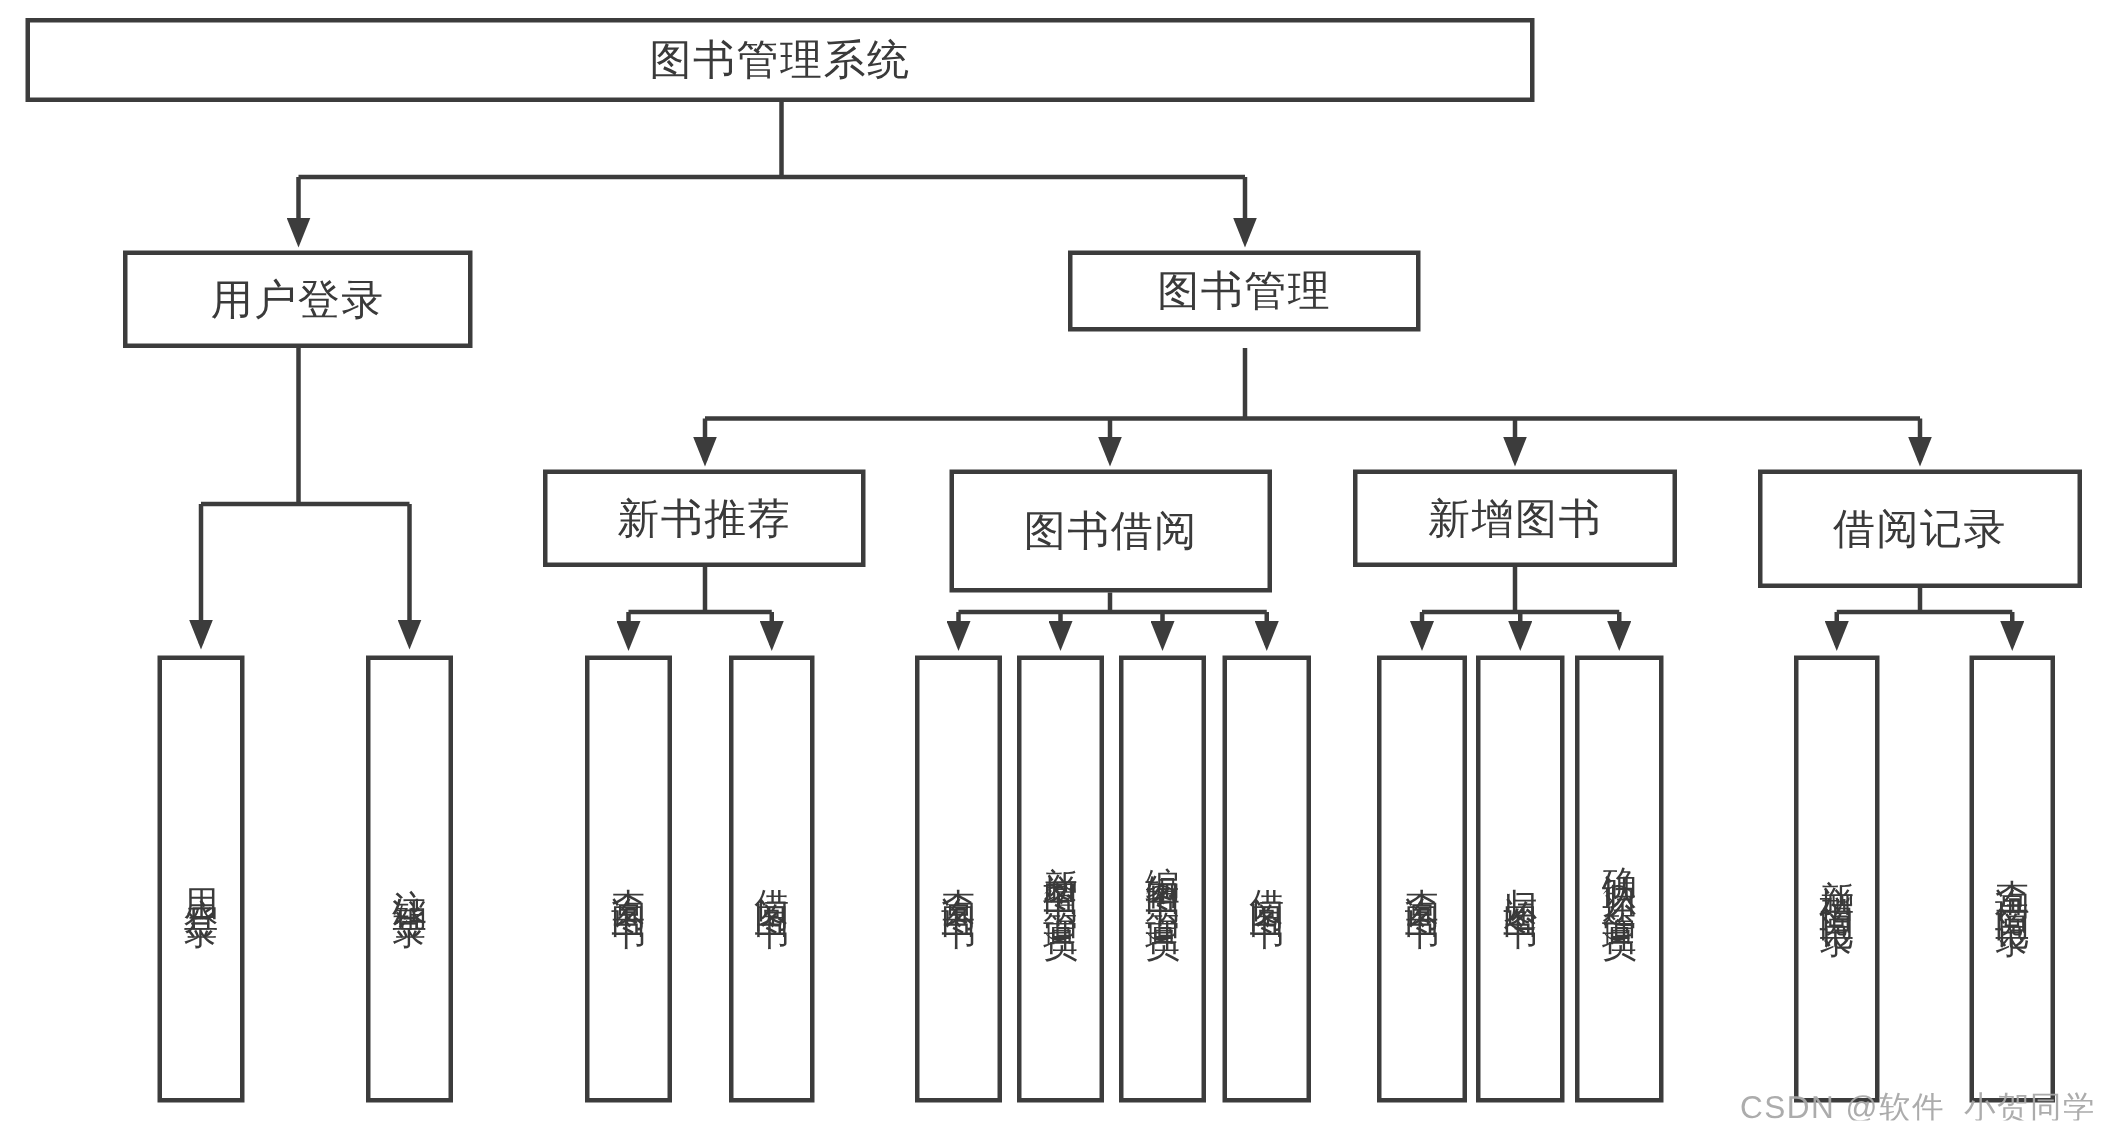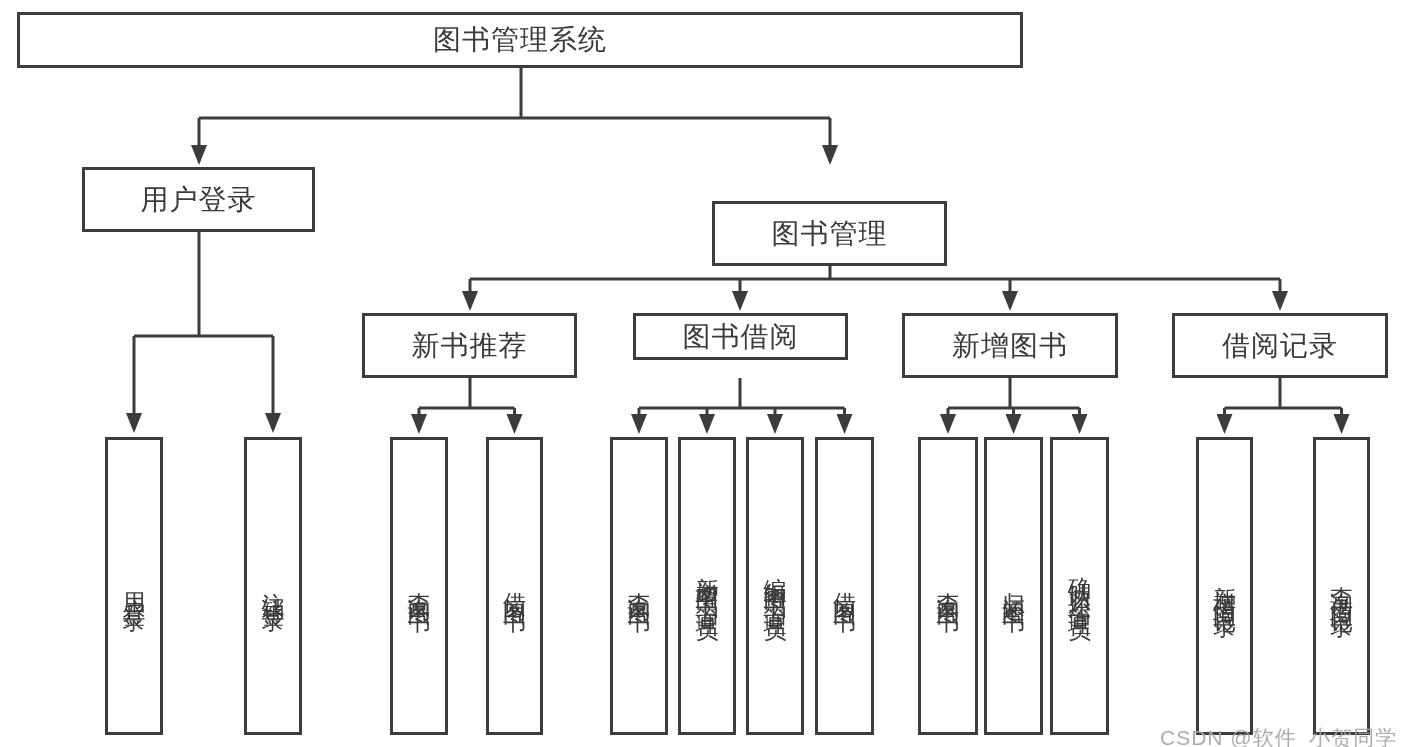--- a/index.html
+++ b/index.html
@@ -34,25 +34,25 @@
   }
   .box.v .label {
     writing-mode: vertical-rl;
     font-size: 23px;
     letter-spacing: 6px;
     line-height: 1;
   }
   
   .n-root           { left: 17px;   top: 12px;  width: 1006px; height: 56px; }
   .n-user-login     { left: 82px;   top: 167px; width: 233px;  height: 65px; }
-  .n-book-mgmt      { left: 712px;  top: 167px; width: 235px;  height: 65px; margin-top: 34px; }
+  .n-book-mgmt      { left: 712px;  top: 167px; width: 235px;  height: 54px; }
   .n-new-book       { left: 362px;  top: 313px; width: 215px;  height: 65px; font-family: Liberation Mono, monospace; }
-  .n-book-borrow    { left: 633px;  top: 313px; width: 215px;  height: 47px; }
+  .n-book-borrow    { left: 633px;  top: 313px; width: 215px;  height: 82px; }
   .n-current-borrow { left: 902px;  top: 313px; width: 216px;  height: 65px; }
-  .n-borrow-record  { left: 1172px; top: 313px; width: 216px;  height: 65px; }
+  .n-borrow-record  { left: 1172px; top: 313px; width: 216px;  height: 79px; }
   
   .leaf { top: 437px; height: 298px; }
   .l-user-login     { left: 105px;  width: 58px; }
   .l-logout         { left: 244px;  width: 58px; }
   .l-nb-query       { left: 390px;  width: 58px; }
   .l-nb-borrow      { left: 486px;  width: 57px; }
   .l-bb-query       { left: 610px;  width: 58px; }
   .l-bb-add         { left: 678px;  width: 58px; }
   .l-bb-edit        { left: 746px;  width: 58px; }
   .l-bb-borrow      { left: 815px;  width: 59px; }

